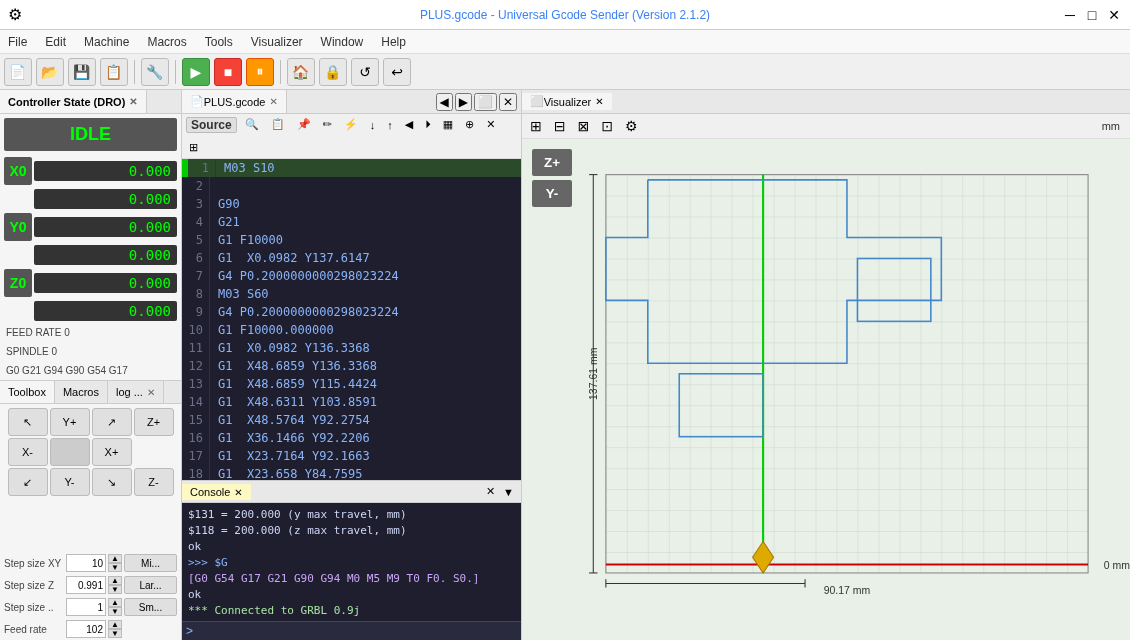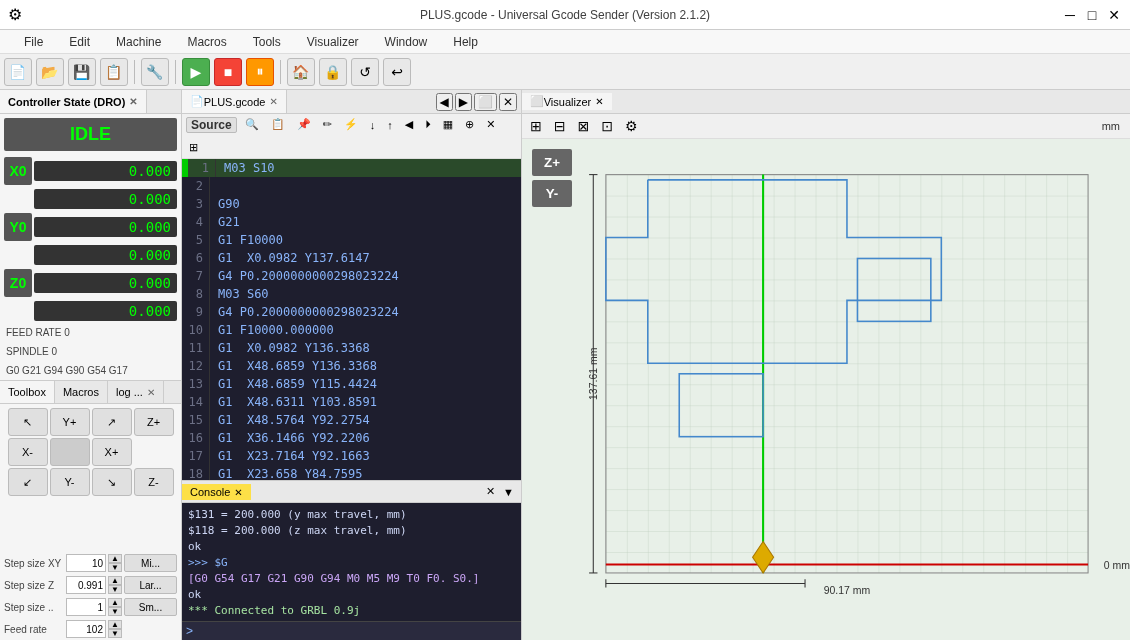--- a/index.html
+++ b/index.html
@@ -1,26 +1,26 @@
 <!DOCTYPE html>
 <html><head>
   <meta charset="utf-8">
   <style>
     * { box-sizing: border-box; margin: 0; padding: 0; }
     body { font-family: 'Segoe UI', Tahoma, sans-serif; font-size: 12px; background: #f0f0f0; width: 1130px; height: 640px; overflow: hidden; }
 
     
     .title-bar { background: #fff; height: 30px; display: flex; align-items: center; justify-content: space-between; padding: 0 8px; border-bottom: 1px solid #ccc; }
     .title-bar-left { display: flex; align-items: center; gap: 8px; }
-    .title-bar-center { font-size: 12px; color: #404040; position: absolute; left: 50%; transform: translateX(-50%); }
+    .title-bar-center { font-size: 12px; color: #3b82f6; position: absolute; left: 50%; transform: translateX(-50%); }
     .title-bar-right { display: flex; gap: 6px; }
     .title-btn { width: 16px; height: 16px; border: none; background: transparent; cursor: pointer; font-size: 14px; display: flex; align-items: center; justify-content: center; }
 
     
-    .menu-bar { background: #f8f8f8; height: 24px; display: flex; align-items: center; padding: 0 16px; border-bottom: 1px solid #ddd; gap: 10px; }
+    .menu-bar { background: #f8f8f8; height: 24px; display: flex; align-items: center; padding: 0 0; border-bottom: 1px solid #ddd; gap: 2px; }
     .menu-item { padding: 2px 8px; font-size: 12px; cursor: pointer; color: #333; border-radius: 2px; }
 
     
     .toolbar { background: #f0f0f0; height: 36px; display: flex; align-items: center; padding: 0 4px; border-bottom: 1px solid #ccc; gap: 4px; }
     .toolbar-btn { width: 28px; height: 28px; background: #e8e8e8; border: 1px solid #bbb; border-radius: 3px; cursor: pointer; display: flex; align-items: center; justify-content: center; font-size: 14px; }
     .toolbar-sep { width: 1px; height: 24px; background: #bbb; margin: 0 2px; }
     .toolbar-btn-play { background: #4caf50; color: white; border-color: #388e3c; }
     .toolbar-btn-stop { background: #f44336; color: white; border-color: #c62828; }
     .toolbar-btn-pause { background: #ff9800; color: white; border-color: #e65100; }
 
@@ -75,21 +75,21 @@
     
     .code-area { flex: 1; overflow-y: scroll; font-family: monospace; font-size: 12px; background: #1e1e2e; color: #cdd6f4; }
     .code-line { display: flex; min-height: 18px; line-height: 18px; }
     .line-num { width: 28px; min-width: 28px; text-align: right; padding-right: 6px; color: #6c7086; user-select: none; border-right: 1px solid #333; }
     .line-content { padding-left: 8px; white-space: pre; }
     .kw { color: #89b4fa; }
 
     
     .console-area { height: 160px; border-top: 1px solid #ccc; display: flex; flex-direction: column; }
     .console-tab-bar { display: flex; align-items: center; background: #e8e8e8; border-bottom: 1px solid #ccc; height: 22px; }
-    .console-tab { padding: 2px 8px; font-size: 11px; cursor: pointer; display: flex; align-items: flex-end; background: #fde047; }
+    .console-tab { padding: 2px 8px; font-size: 11px; cursor: pointer; display: flex; align-items: flex-end; background: #fef9c3; }
     .console-content { flex: 1; overflow-y: auto; background: #1e1e2e; color: #cdd6f4; font-family: monospace; font-size: 11px; padding: 4px 6px; line-height: 16px; }
     .console-input-row { display: flex; align-items: center; background: #2a2a3e; border-top: 1px solid #444; padding: 2px 4px; }
     .console-prompt { color: #89b4fa; margin-right: 4px; }
     .console-input { flex: 1; background: transparent; border: none; color: #cdd6f4; font-family: monospace; font-size: 11px; outline: none; }
 
     
     .visualizer-panel { flex: 1; background: #e8f0e8; display: flex; flex-direction: column; }
     .viz-tab-bar { display: flex; align-items: center; background: #e8e8e8; border-bottom: 1px solid #ccc; height: 24px; }
     .viz-tab { padding: 2px 8px; font-size: 11px; cursor: pointer; display: flex; align-items: center; background: #f5f5f5; }
     .viz-toolbar { display: flex; align-items: center; padding: 2px 4px; background: #f0f0f0; border-bottom: 1px solid #ddd; gap: 4px; justify-content: space-between; }

